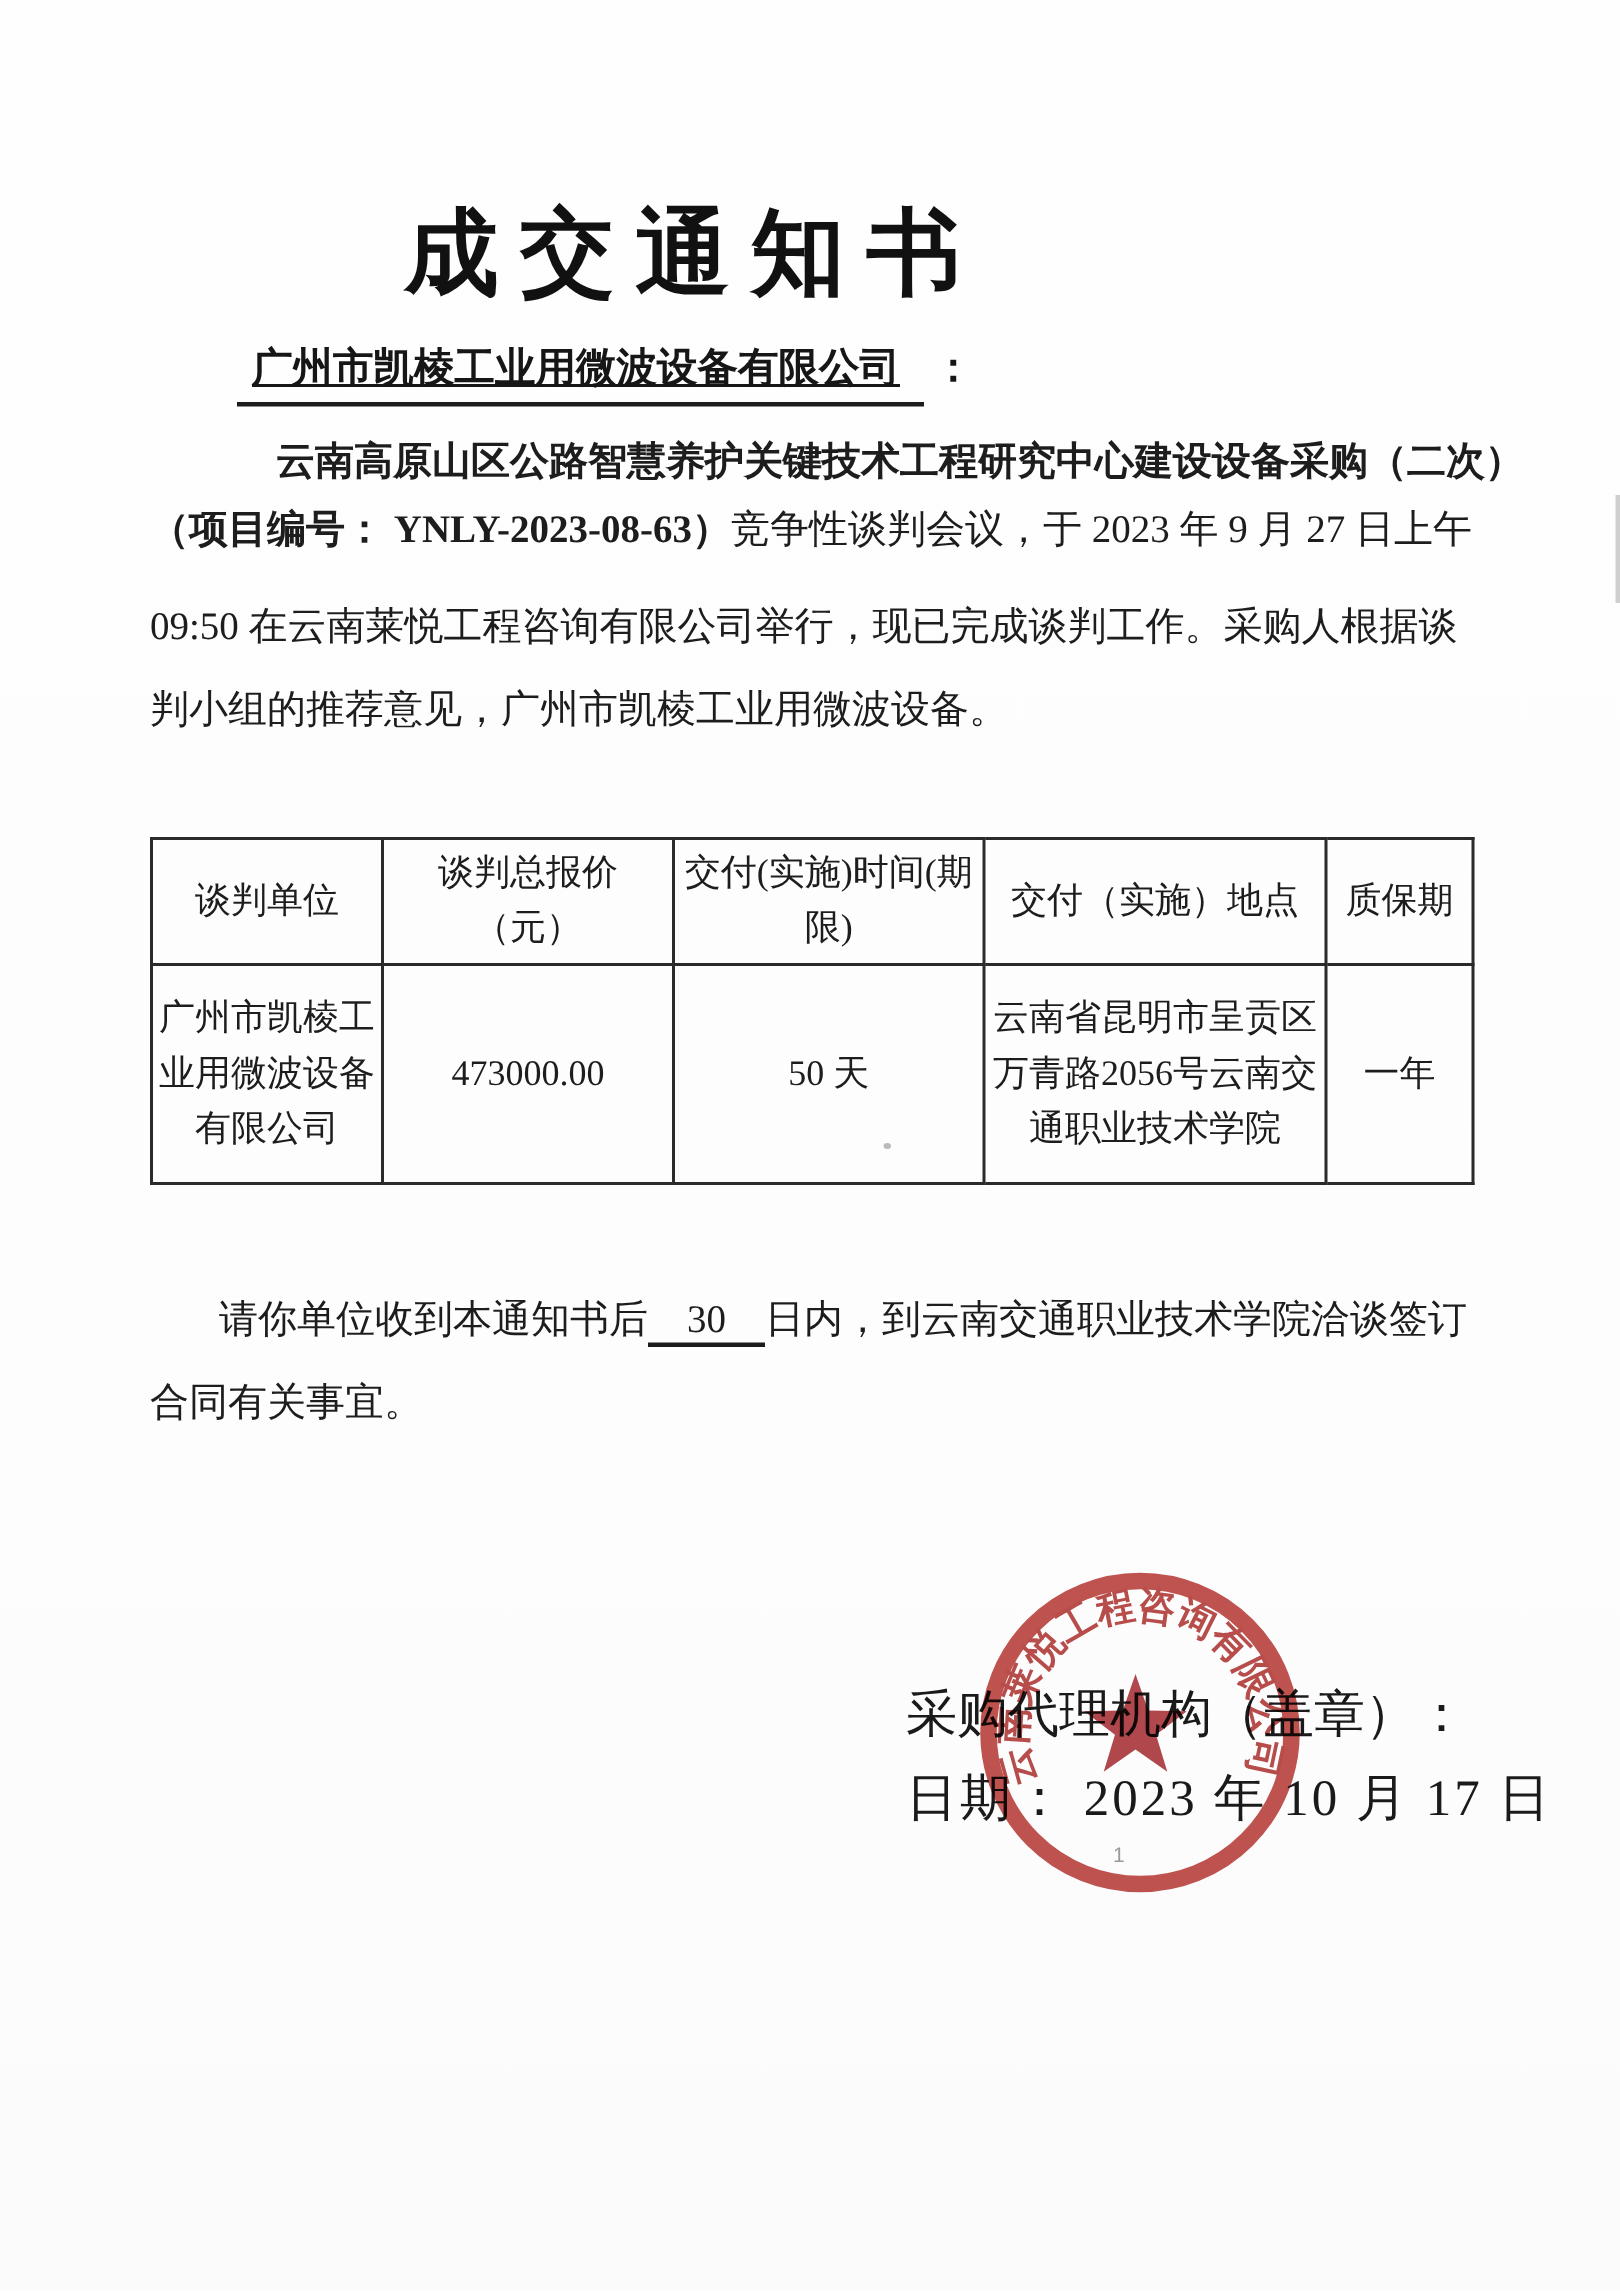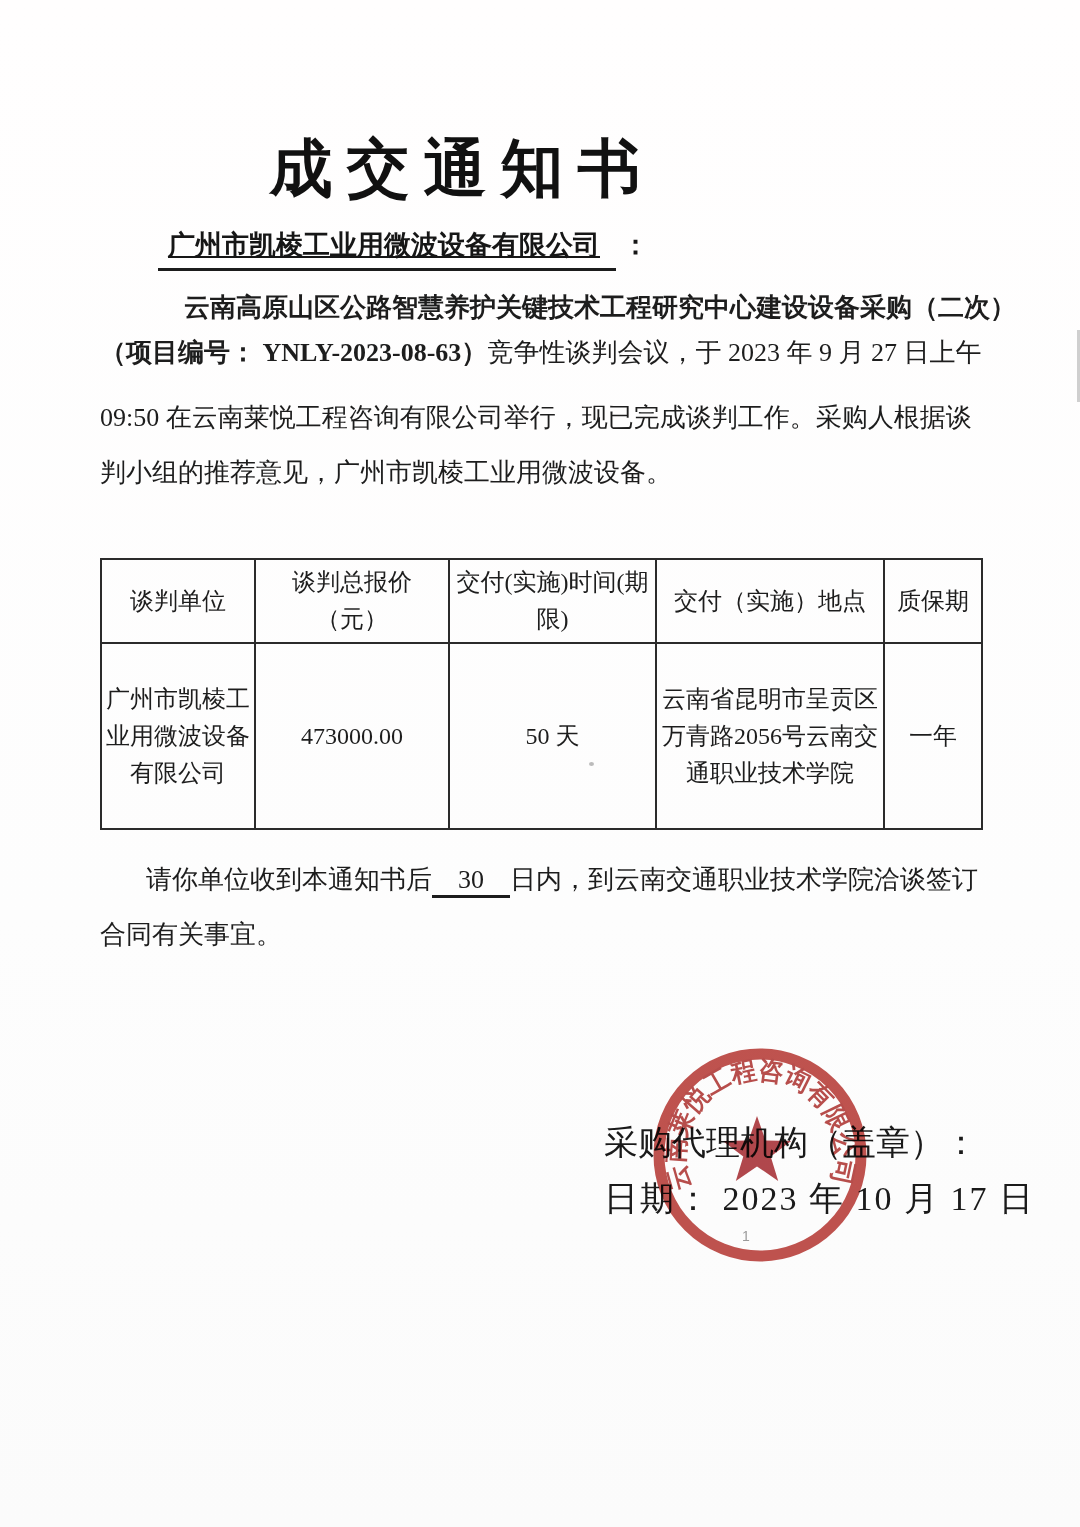--- a/index.html
+++ b/index.html
@@ -50,21 +50,21 @@
   }
   table.award td,table.award th{
     border:2px solid #2b2b2b;
     text-align:center;vertical-align:middle;
     font-weight:normal;
     padding:2px 3px;
     line-height:37px;
     word-break:break-all;
   }
   tr.hdr{height:84px;}
-  tr.bodyrow{height:186px;margin-left:24px;}
+  tr.bodyrow{height:146px;margin-left:24px;}
 
   
   .blank-line{
     display:inline-block;
     min-width:78px;
     border-bottom:3px solid #1c1c1c;
     text-align:center;
     line-height:30px;
   }
 

